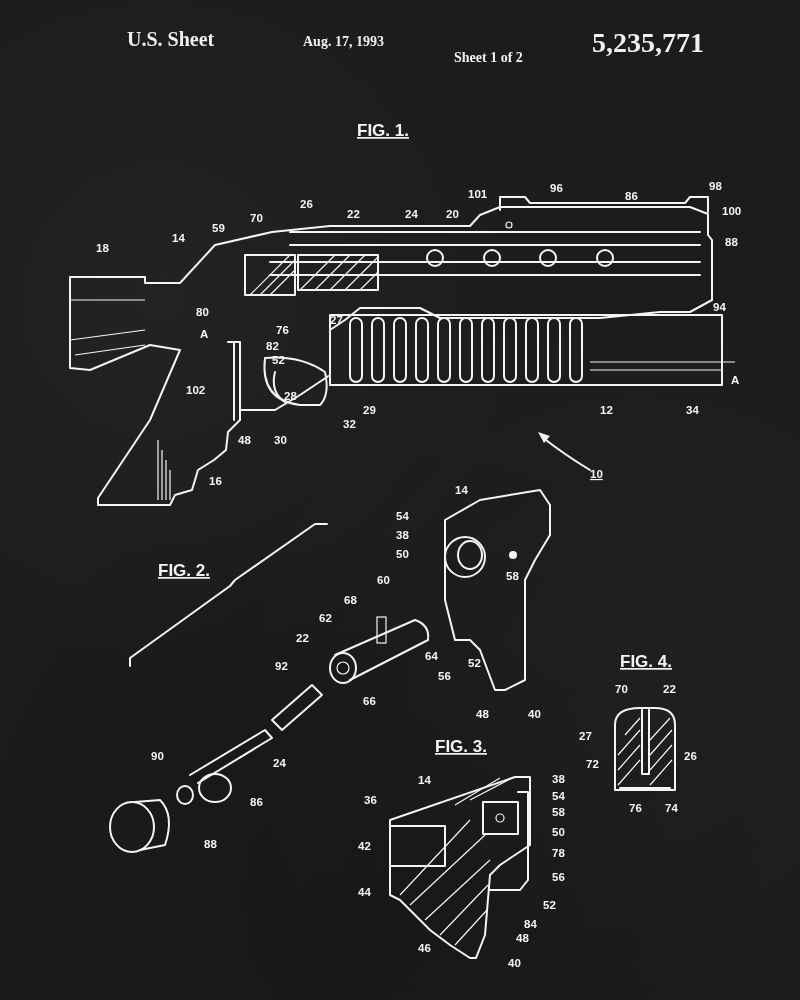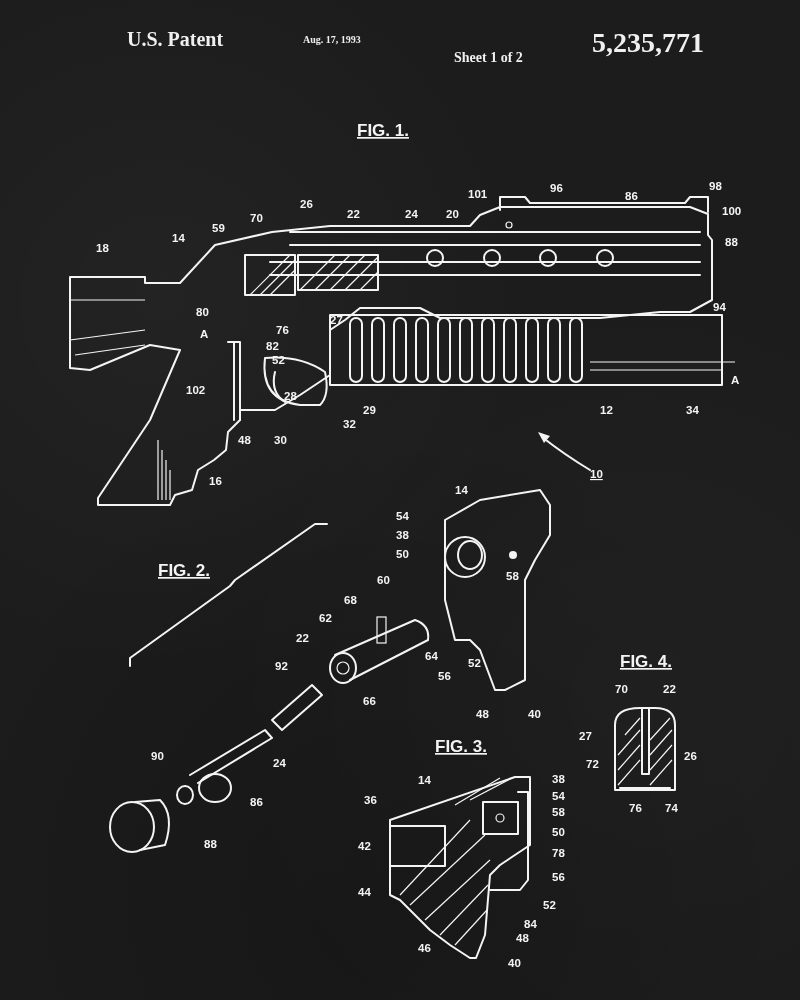--- a/index.html
+++ b/index.html
@@ -9,35 +9,35 @@
     background-image:
       radial-gradient(circle at 20% 30%, rgba(255,255,255,0.03) 0, transparent 40%),
       radial-gradient(circle at 80% 70%, rgba(255,255,255,0.025) 0, transparent 45%),
       radial-gradient(circle at 50% 90%, rgba(0,0,0,0.2) 0, transparent 50%);
     position: relative;
     color: #f2f2f2;
     font-family: "Liberation Sans", sans-serif;
   }
   .hdr { position: absolute; top: 28px; font-family: "Liberation Serif", serif; font-weight: bold; color: #f0f0f0; }
   .h-title { left: 127px; font-size: 20px; top: 28px; }
-  .h-date { left: 303px; font-size: 10px; top: 34px; text-align: right; }
+  .h-date { left: 303px; font-size: 14px; top: 34px; text-align: right; }
   .h-sheet { left: 454px; font-size: 14px; top: 34px; margin-top: 16px; }
   .h-num { left: 592px; font-size: 28px; top: 27px; }
   svg#drawing { position: absolute; left: 0; top: 0; }
   svg text { font-family: "Liberation Sans", sans-serif; fill: #f4f4f4; font-weight: bold; }
   .fig { font-size: 17px; text-decoration: underline; }
   .lbl { font-size: 11.5px; }
   .ln { stroke: #f4f4f4; fill: none; stroke-width: 2; stroke-linejoin: round; stroke-linecap: round; }
   .thin { stroke: #f4f4f4; fill: none; stroke-width: 1.2; }
   .solid { fill: #f4f4f4; }
 </style>
 </head>
 <body>
 
-<div class="hdr h-title">U.S. Patent</div>
+<div class="hdr h-title">U.S. Sheet</div>
 <div class="hdr h-date">Aug. 17, 1993</div>
 <div class="hdr h-sheet">Sheet 1 of 2</div>
 <div class="hdr h-num">5,235,771</div>
 
 <svg id="drawing" width="800" height="1000">
 
   <g>
     <text class="fig" x="357" y="136">FIG. 1.</text>
 
     <path class="ln" d="M70 277 L145 277 L145 283 L180 283 L215 245 L272 232 L330 226 L470 226 L480 215 L500 207 L690 207 L708 214 L708 235 L712 240 L712 300 L690 312 L660 312 L600 318 L440 318 L420 308 L360 308 L345 320 L330 330 L330 375 L300 395 L275 410 L240 410 L240 420 L228 432 L226 450 L214 460 L198 470 L192 490 L175 495 L170 505 L150 505 L98 505 L98 498 L150 420 L180 350 L150 345 L90 370 L70 368 Z"></path>

